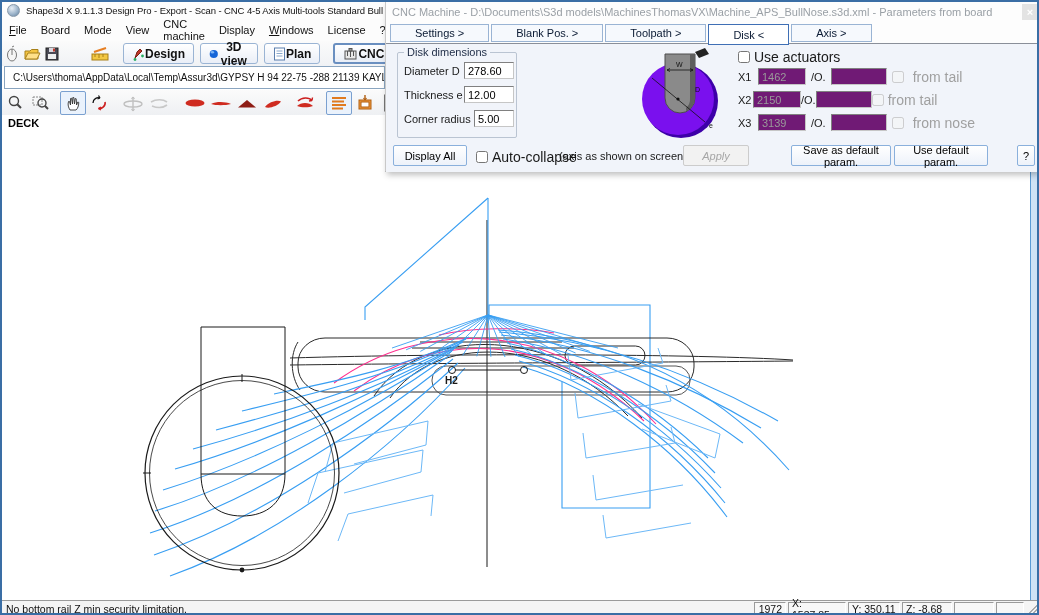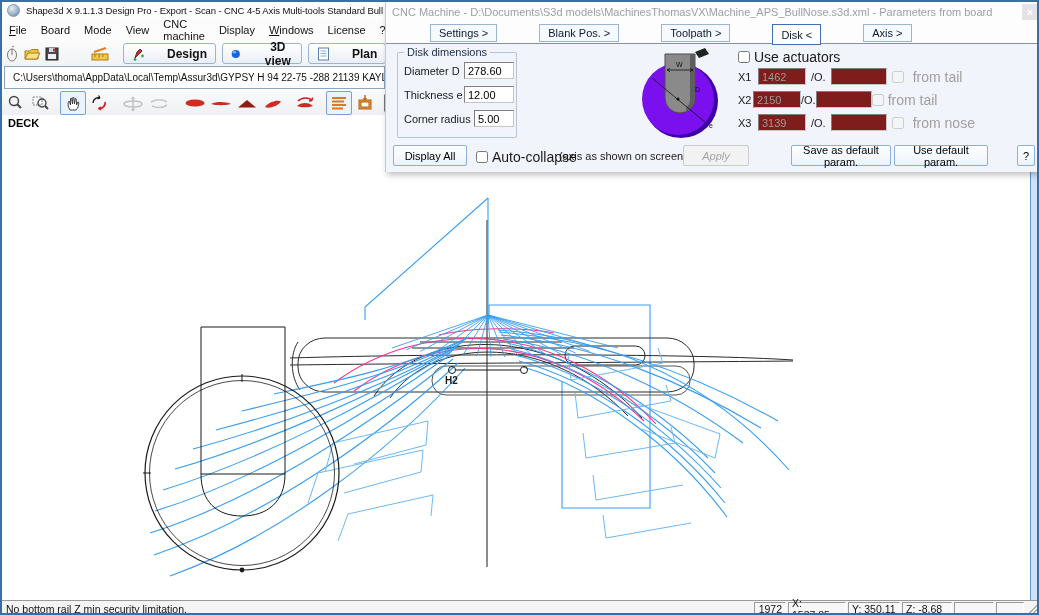--- a/index.html
+++ b/index.html
@@ -13,21 +13,21 @@
             background:radial-gradient(circle at 35% 30%,#e8eef5 0%,#9fb6cc 55%,#5d7f9e 100%);
             border:1px solid #8899aa;flex:0 0 auto;}
   .titlebar .title{font-size:9.5px;color:#111;letter-spacing:-0.1px;}
   .menubar{position:absolute;left:0;top:17px;width:383px;height:22px;display:flex;align-items:center;
            background:#fcfcfc;font-size:11px;color:#111;}
   .menu-item{padding:3px 7px;cursor:default;}
   .accel::first-letter{text-decoration:underline;}
   .toolbar1{position:absolute;left:0;top:39px;width:383px;height:25px;display:flex;align-items:center;
             background:linear-gradient(#fbfbfb,#f0f2f5);}
   .tb1-icon{width:22px;height:20px;display:flex;align-items:center;justify-content:center;margin:0 1px;}
-  .view-btn{height:21px;display:flex;align-items:center;gap:22px;margin:0 3px;padding:0 8px;
+  .view-btn{height:21px;display:flex;align-items:center;gap:0;margin:0 3px;padding:0 8px;
             border:1px solid #9ab4d4;border-radius:3px;font-size:12px;font-weight:bold;color:#111;
             background:linear-gradient(#ffffff,#e9eef7);}
   .view-btn.active{border:2px solid #6a8fc0;}
   .addressbar{position:absolute;left:2px;top:64px;width:381px;height:23px;display:flex;align-items:center;
             background:#ffffff;border:1px solid #8aa5c0;box-sizing:border-box;overflow:hidden;white-space:nowrap;}
   .addressbar .addr-text{font-size:10px;color:#111;margin-left:4px;}
   .toolbar2{position:absolute;left:0;top:88px;width:383px;height:25px;display:flex;align-items:center;
             background:linear-gradient(#fbfbfb,#eef0f3);}
   .tb2-icon{width:24px;height:22px;display:flex;align-items:center;justify-content:center;margin:0 0px;
             border:1px solid transparent;border-radius:2px;flex:0 0 auto;}
@@ -48,31 +48,31 @@
   
   .dialog{position:absolute;left:383px;top:0;width:653px;height:170px;background:#fdfdfd;z-index:10;
           border-left:1px solid #c8c8c8;border-bottom:1px solid #a9a9a9;box-sizing:border-box;
           box-shadow:2px 3px 6px rgba(0,0,0,0.25);}
   .dlg-title{position:absolute;left:6px;top:4px;width:600px;font-size:11px;color:#9aa0a6;
           white-space:nowrap;overflow:hidden;}
   .dlg-close{position:absolute;left:636px;top:2px;width:16px;height:16px;background:#e3e3e3;
           color:#ffffff;font-size:11px;font-weight:bold;display:flex;align-items:center;justify-content:center;}
   .dlg-body{position:absolute;left:0;top:42px;width:653px;height:128px;background:#f1f4fa;}
   .tabs{position:absolute;left:4px;top:22px;height:20px;display:flex;z-index:2;}
-  .tab{height:18px;margin-right:2px;padding:0 8px;display:flex;align-items:center;justify-content:center;
-       font-size:11px;color:#0a1a33;background:#f6f9fd;border:1px solid #9ab4d4;box-sizing:border-box;margin-left:40px;}
+  .tab{height:18px;margin-right:2px;padding:0 24px;display:flex;align-items:center;justify-content:center;
+       font-size:11px;color:#0a1a33;background:#f6f9fd;border:1px solid #9ab4d4;box-sizing:border-box;}
   .tab.active{height:21px;background:#ffffff;border:1px solid #3f6fb5;font-weight:normal;}
   .tab-line{position:absolute;left:0;top:41px;width:653px;height:1px;background:#8a8f99;}
   .groupbox{position:absolute;border:1px solid #bac4d2;border-radius:2px;}
   .groupbox .legend{position:absolute;left:6px;top:-7px;background:#f1f4fa;padding:0 3px;
        font-size:11px;color:#1d2b45;}
   .fieldrow{position:absolute;display:flex;align-items:center;font-size:11px;color:#1a1a1a;}
   .tfield{height:15px;border:1px solid;border-color:#808080 #c6c6c6 #c6c6c6 #808080;background:#ffffff;
        font-size:11px;font-family:"Liberation Sans",sans-serif;padding:0 3px;box-sizing:content-box;color:#000;}
-  .tfield:disabled{color:#9a9a9a;background:#7f1d1d;}
+  .tfield:disabled{color:#9a9a9a;background:#701a75;}
   .cklabel{font-size:14px;color:#1a1a1a;margin-left:4px;}
   .cklabel.dim{color:#a0a0a0;}
   .dlg-btn{position:absolute;height:21px;border:1px solid #8ab0dc;border-radius:2px;background:linear-gradient(#ffffff,#edf2fa);
        font-size:11px;color:#000;display:flex;align-items:center;justify-content:center;box-sizing:border-box;}
   .dlg-btn.disabled{border-color:#cccccc;background:#f2f2f2;color:#a6a6a6;}
   .note{position:absolute;font-size:11px;color:#1a1a1a;}
   input[type=checkbox]{width:12px;height:12px;margin:0;}
 </style>
 </head>
 <body>

